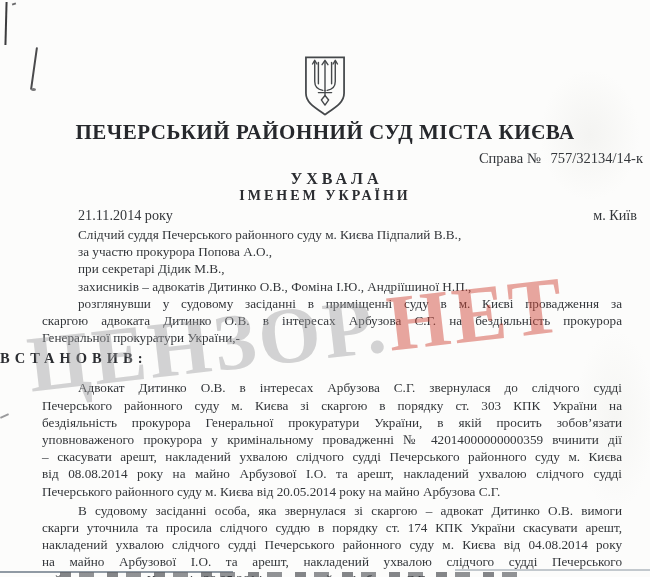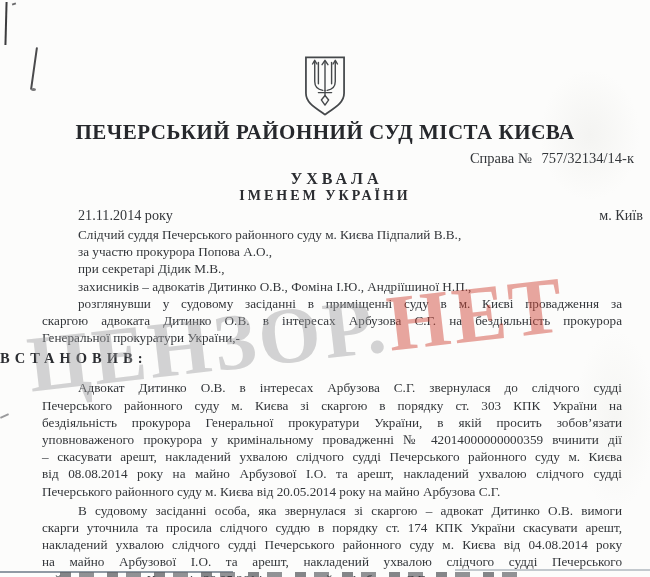--- a/index.html
+++ b/index.html
@@ -32,33 +32,33 @@
     transform:rotate(-6.5deg);transform-origin:left center;
     white-space:nowrap;pointer-events:none;z-index:3;
   }
   
   .scan{position:relative;z-index:2;filter:blur(0.24px);}
   .emblem{display:block;margin:55px auto 5px auto;}
   .court-name{
     text-align:center;font-weight:bold;font-size:21px;line-height:20px;
     letter-spacing:.5px;color:#26282c;margin:0;
   }
-  .case-row{text-align:right;padding-right:16px;margin-top:9px;font-size:14.5px;line-height:15px;}
+  .case-row{text-align:right;padding-right:7px;margin-top:9px;font-size:14.5px;line-height:15px;}
   .case-row .lbl{margin-right:10px;}
   .doc-title{
     text-align:center;font-weight:bold;font-size:16px;line-height:14px;
     letter-spacing:4px;color:#2b2d31;margin-top:6px;padding-left:23px;
   }
   .doc-subtitle{
     text-align:center;font-weight:bold;font-size:14px;line-height:14px;
     letter-spacing:3px;color:#2b2d31;margin-top:3px;
   }
   .date-row{
     display:flex;justify-content:space-between;
-    margin-top:4px;padding-left:78px;padding-right:7px;
+    margin-top:4px;padding-left:78px;padding-right:13px;
     font-size:14.2px;line-height:17px;
   }
   .bodytext{margin:2px 0 0 42px;width:580px;}
   .tline{font-size:13.2px;line-height:17.2px;text-align:left;}
   .tline.ind{text-indent:36px;}
   .tline.just{text-align:justify;text-align-last:justify;}
   .established{
     text-align:left;font-weight:bold;font-size:14.5px;line-height:15px;
     letter-spacing:5px;color:#2b2d31;margin:5px 0 13px 0;
   }

